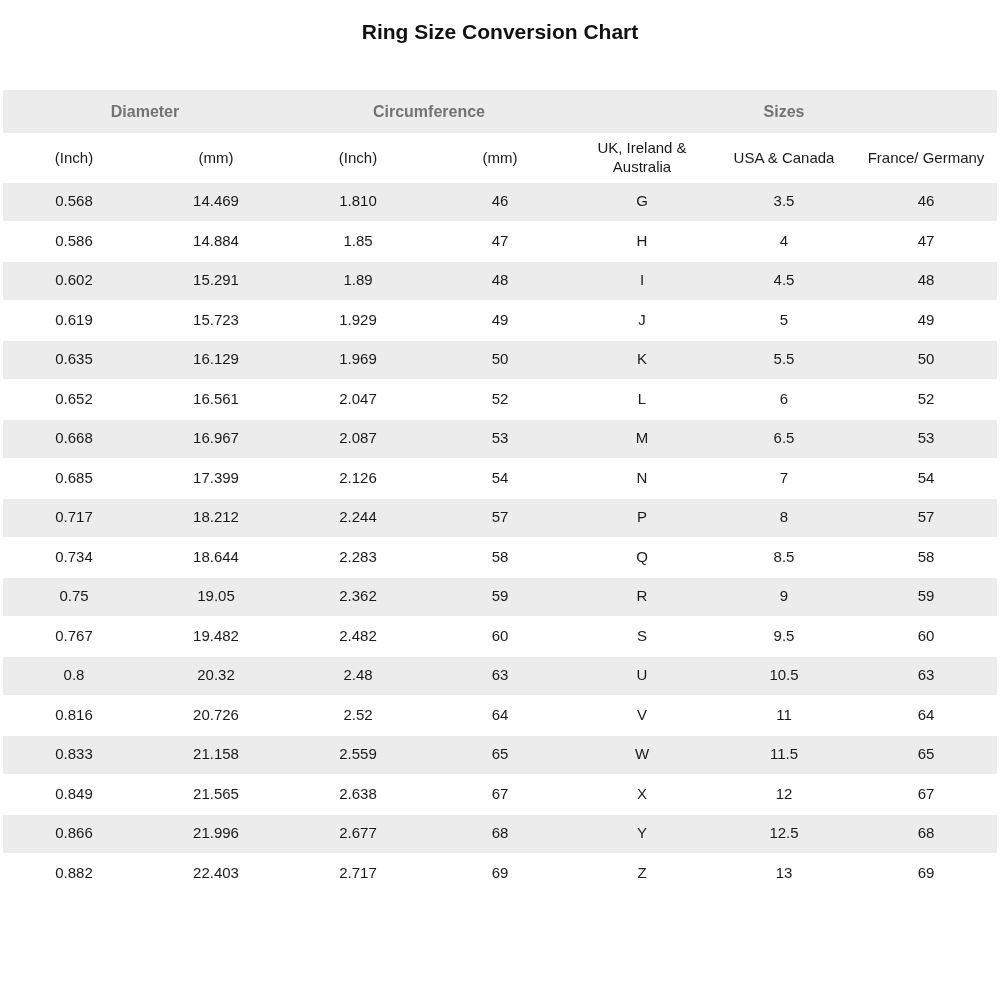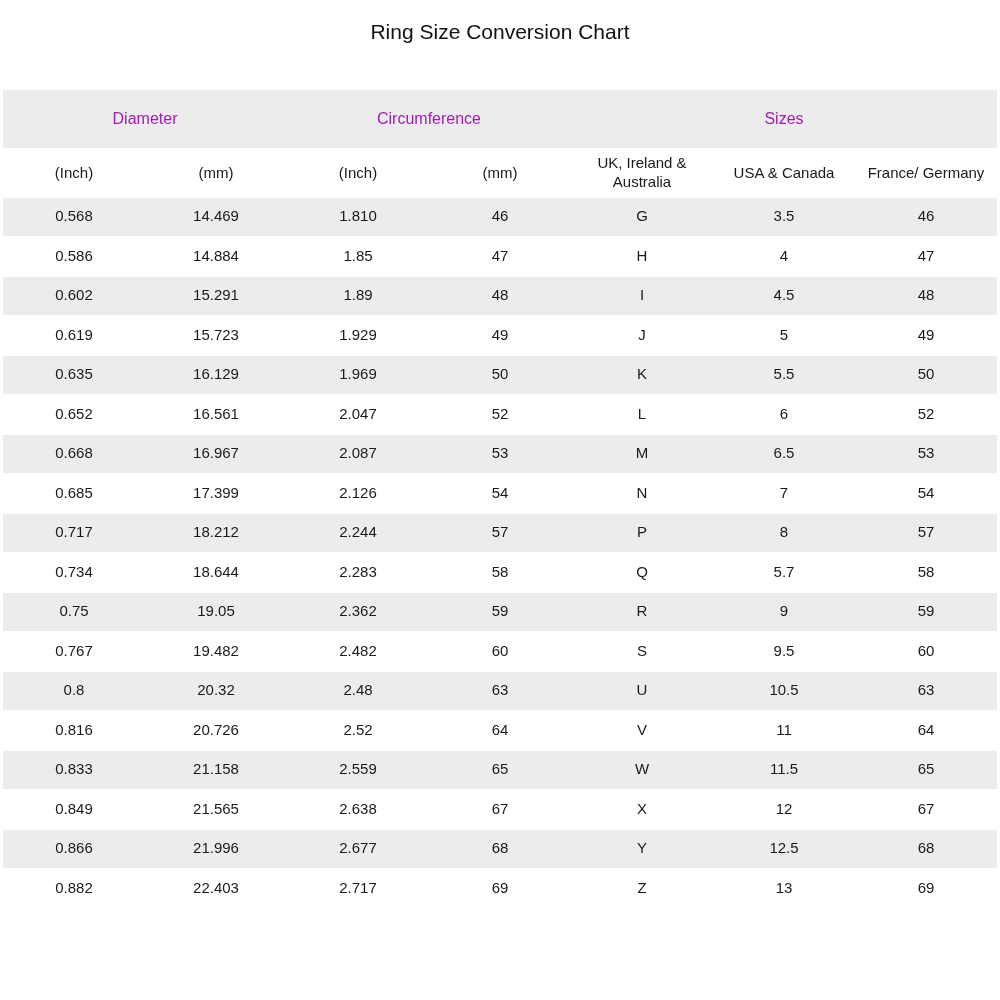--- a/index.html
+++ b/index.html
@@ -6,21 +6,21 @@
   html, body {
     width: 1000px;
     background: #ffffff;
     font-family: "Liberation Sans", sans-serif;
     color: #1a1a1a;
   }
   body { height: 1000px; overflow: hidden; }
   .page-title {
     text-align: center;
     font-size: 21px;
-    font-weight: normal;
+    font-weight: bold;
     color: #111111;
     padding-top: 20px;
     height: 88px;
   }
   table.ring-table {
     width: 994px;
     margin: 0 3px;
     border-collapse: separate;
     border-spacing: 0 2px;
     table-layout: fixed;
@@ -29,24 +29,24 @@
   table.ring-table th,
   table.ring-table td {
     text-align: center;
     vertical-align: middle;
     font-weight: normal;
     padding: 0 4px;
     line-height: 1.25;
   }
   tr.group-row th {
     background: #ececec;
-    height: 58px;
-    font-weight: normal;
+    height: 43px;
+    font-weight: bold;
     font-size: 16px;
-    color: #a21caf;
+    color: #737373;
   }
   tr.sub-row th {
     background: #ffffff;
     height: 46px;
     font-size: 15px;
   }
   tbody tr td { height: 37.5px; background: #ffffff; }
   tbody tr:nth-child(odd) td { background: #ececec; }
 </style>
 </head>
@@ -152,21 +152,21 @@
         <td>P</td>
         <td>8</td>
         <td>57</td>
       </tr>
       <tr>
         <td>0.734</td>
         <td>18.644</td>
         <td>2.283</td>
         <td>58</td>
         <td>Q</td>
-        <td>5.7</td>
+        <td>8.5</td>
         <td>58</td>
       </tr>
       <tr>
         <td>0.75</td>
         <td>19.05</td>
         <td>2.362</td>
         <td>59</td>
         <td>R</td>
         <td>9</td>
         <td>59</td>

